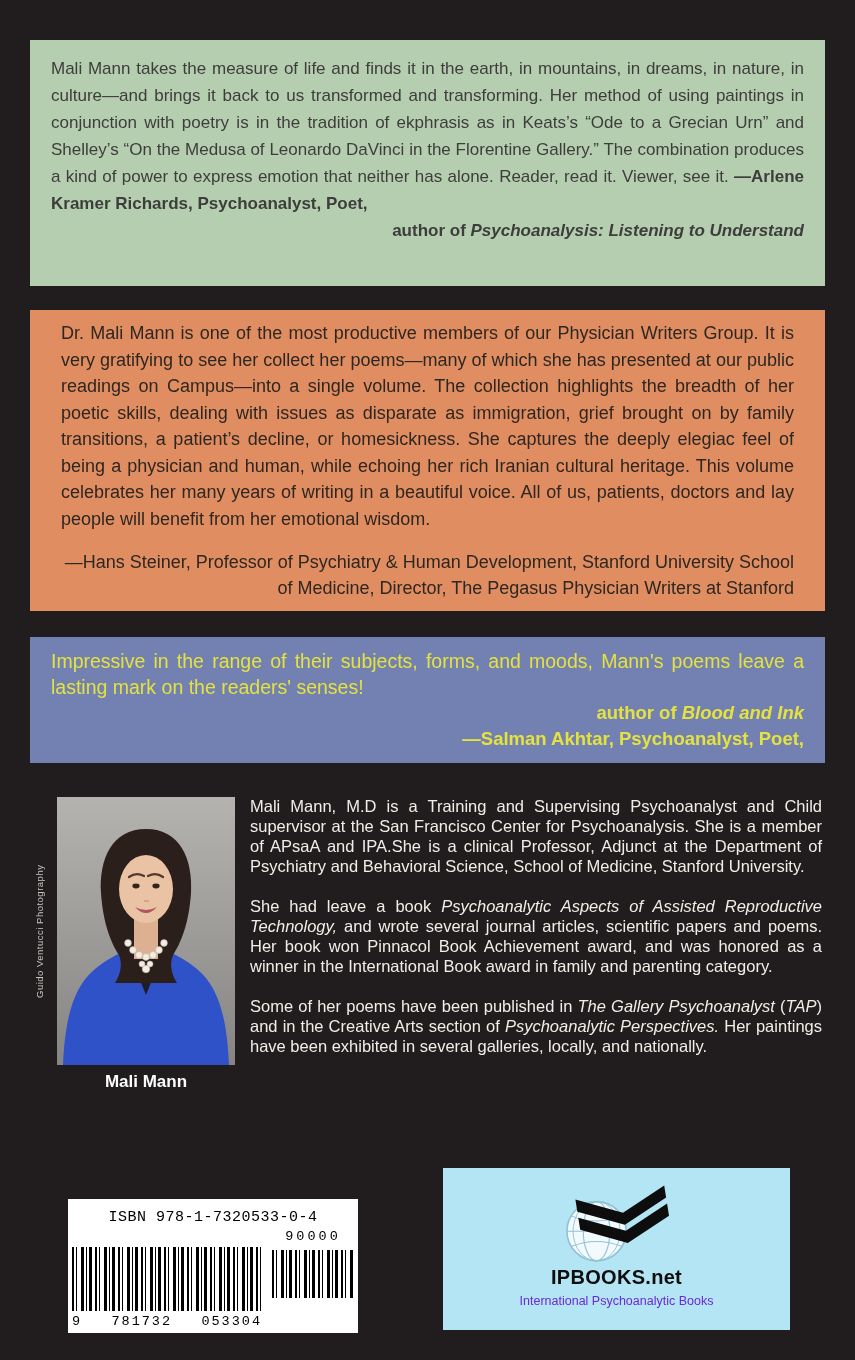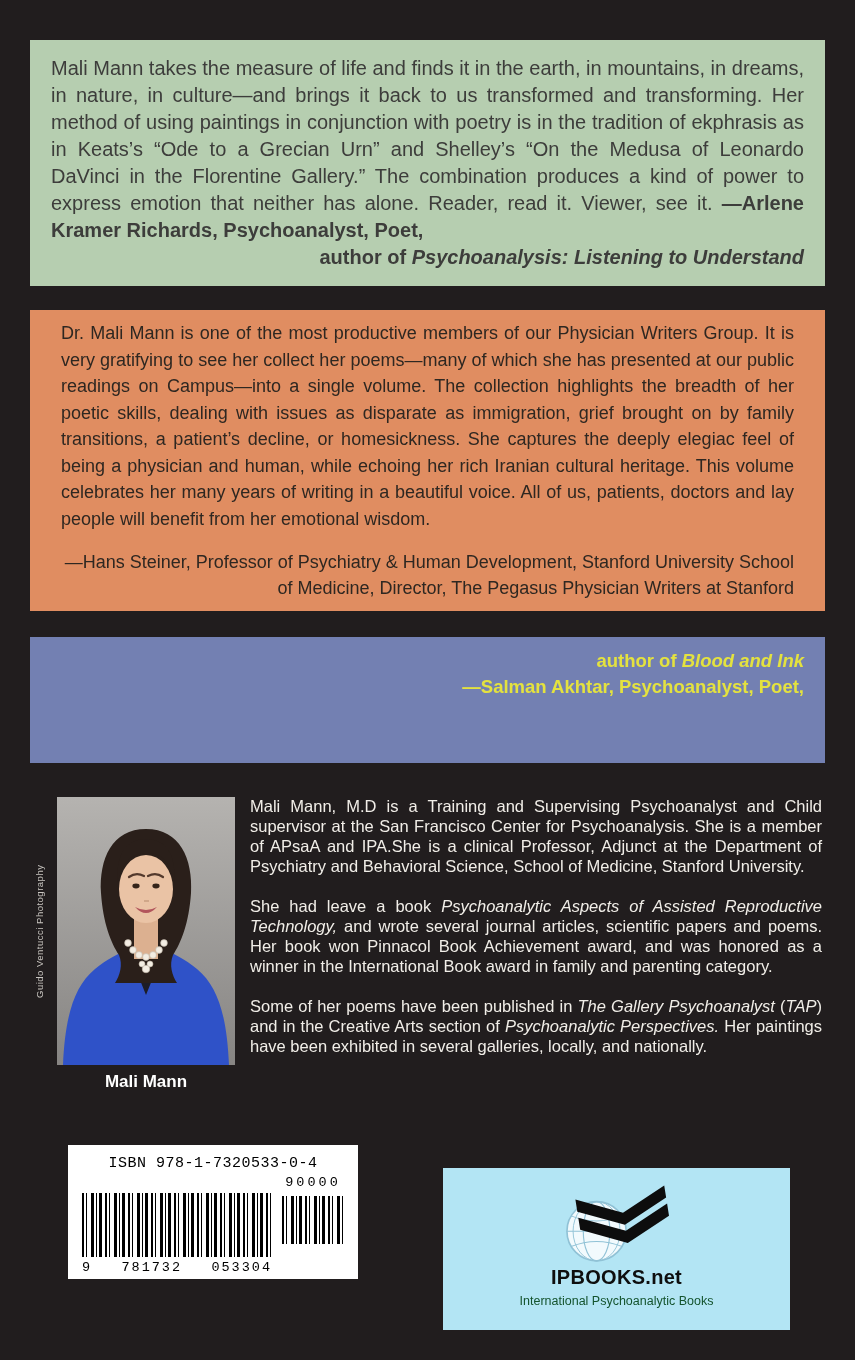--- a/index.html
+++ b/index.html
@@ -13,21 +13,21 @@
 
   
   .blurb { position: absolute; left: 30px; width: 795px; box-sizing: border-box; }
   .blurb p { margin: 0; }
   .blurb-body { text-align: justify; }
   em { }
 
   .green {
     top: 40px; height: 246px; padding: 15px 21px;
     background: var(--green_bg, #b6ceb0); color: var(--green_text, #3d3d3b);
-    font-size: 20px; line-height: 27px;
+    font-size: 17px; line-height: 27px;
   }
   .green .attr { font-weight: bold; }
   .credit-lines { text-align: right; font-weight: bold; }
 
   .orange {
     top: 310px; height: 301px; padding: 10px 31px;
     background: var(--orange_bg, #e08d61); color: var(--orange_text, #2e2721);
     font-size: 18px; line-height: 26.5px;
   }
   .attr-right { text-align: right; margin-top: 17px !important; line-height: 26px; }
@@ -48,24 +48,24 @@
   }
   .photo { position: absolute; left: 57px; top: 7px; width: 178px; height: 268px; margin: 0; }
   .photo svg { display: block; width: 100%; height: 100%; }
   .author-name { position: absolute; left: 57px; top: 282px; width: 178px; text-align: center; font-weight: bold; font-size: 17px; color: #ffffff; }
   .bio { position: absolute; left: 250px; top: 6px; width: 572px; font-size: 16.5px; line-height: 20px; text-align: justify; }
   .bio p { margin: 0 0 20px 0; }
   .bio p:last-child { margin-bottom: 0; }
 
   
   .barcode-box {
-    position: absolute; left: 68px; top: 1145px; width: 290px; height: 134px;
+    position: absolute; left: 68px; top: 1199px; width: 290px; height: 134px;
     background: #ffffff; color: #000;
     font-family: "Liberation Mono", monospace;
-    padding: 10px 14px 8px; box-sizing: border-box;
+    padding: 10px 4px 8px; box-sizing: border-box;
   }
   .isbn { text-align: center; font-size: 15px; letter-spacing: 0.5px; white-space: nowrap; }
   .bc-row { display: flex; align-items: flex-start; margin-top: 3px; }
   .bc-main { width: 190px; }
   .bars {
     background-image: repeating-linear-gradient(90deg,
       #000 0 2px, #fff 2px 4px,
       #000 4px 5px, #fff 5px 9px,
       #000 9px 12px, #fff 12px 14px,
       #000 14px 15px, #fff 15px 17px,
@@ -79,40 +79,41 @@
 
   
   .pub-box {
     position: absolute; left: 443px; top: 1168px; width: 347px; height: 162px;
     background: var(--publisher_bg, #b3e5f4);
     display: flex; flex-direction: column; align-items: center;
     box-sizing: border-box; padding-top: 6px;
   }
   .pub-logo { width: 152px; height: 94px; }
   .pub-name { font-weight: bold; font-size: 20px; color: #0e0e0e; letter-spacing: 0.3px; margin-top: -2px; }
-  .pub-tagline { font-size: 12.5px; color: #14532d; margin-top: 5px; }
+  .pub-tagline { font-size: 12.5px; color: #6d28d9; margin-top: 5px; }
 </style>
 </head>
 <body>
 
 <div class="cover">
 
   <section class="blurb green">
     <p class="blurb-body"><span>Mali Mann takes the measure of life and finds it in the earth, in mountains, in dreams, in nature, in culture—and brings it back to us transformed and transforming.  Her method of using paintings in conjunction with poetry is in the tradition of ekphrasis as in Keats’s “Ode to a Grecian Urn” and Shelley’s “On the Medusa of Leonardo DaVinci in the Florentine Gallery.” The combination produces a kind of power to express emotion that neither has alone. Reader, read it. Viewer, see it.</span> <strong class="attr">—Arlene Kramer Richards, Psychoanalyst, Poet,</strong></p>
     <div class="credit-lines">
       <div class="credit-line"><span>author of </span><em>Psychoanalysis: Listening to Understand</em></div>
     </div>
   </section>
 
   <section class="blurb orange">
     <p class="blurb-body">Dr. Mali Mann is one of the most productive members of our Physician Writers Group. It is very gratifying to see her collect her poems—many of which she has presented at our public readings on Campus—into a single volume. The collection highlights the breadth of her poetic skills, dealing with issues as disparate as immigration, grief brought on by family transitions, a patient’s decline, or homesickness. She captures the deeply elegiac feel of being a physician and human, while echoing her rich Iranian cultural heritage. This volume celebrates her many years of writing in a beautiful  voice. All of us, patients, doctors and lay people will benefit from her emotional wisdom.</p>
     <p class="attr-right">—Hans Steiner, Professor of Psychiatry &amp; Human Development, Stanford University School of Medicine, Director, The Pegasus Physician Writers at Stanford</p>
   </section>
 
   <section class="blurb blue">
+    <p class="blurb-body">Impressive in the range of their subjects, forms, and moods, Mann's poems leave a lasting mark on the readers' senses!</p>
     <div class="credit-lines">
       <div class="credit-line"><span>author of </span><em>Blood and Ink</em></div>
       <div class="credit-line">—Salman Akhtar, Psychoanalyst, Poet,</div>
     </div>
   </section>
 
   <section class="author">
     <div class="photo-credit">Guido Ventucci Photography</div>
 
     <figure class="photo">

